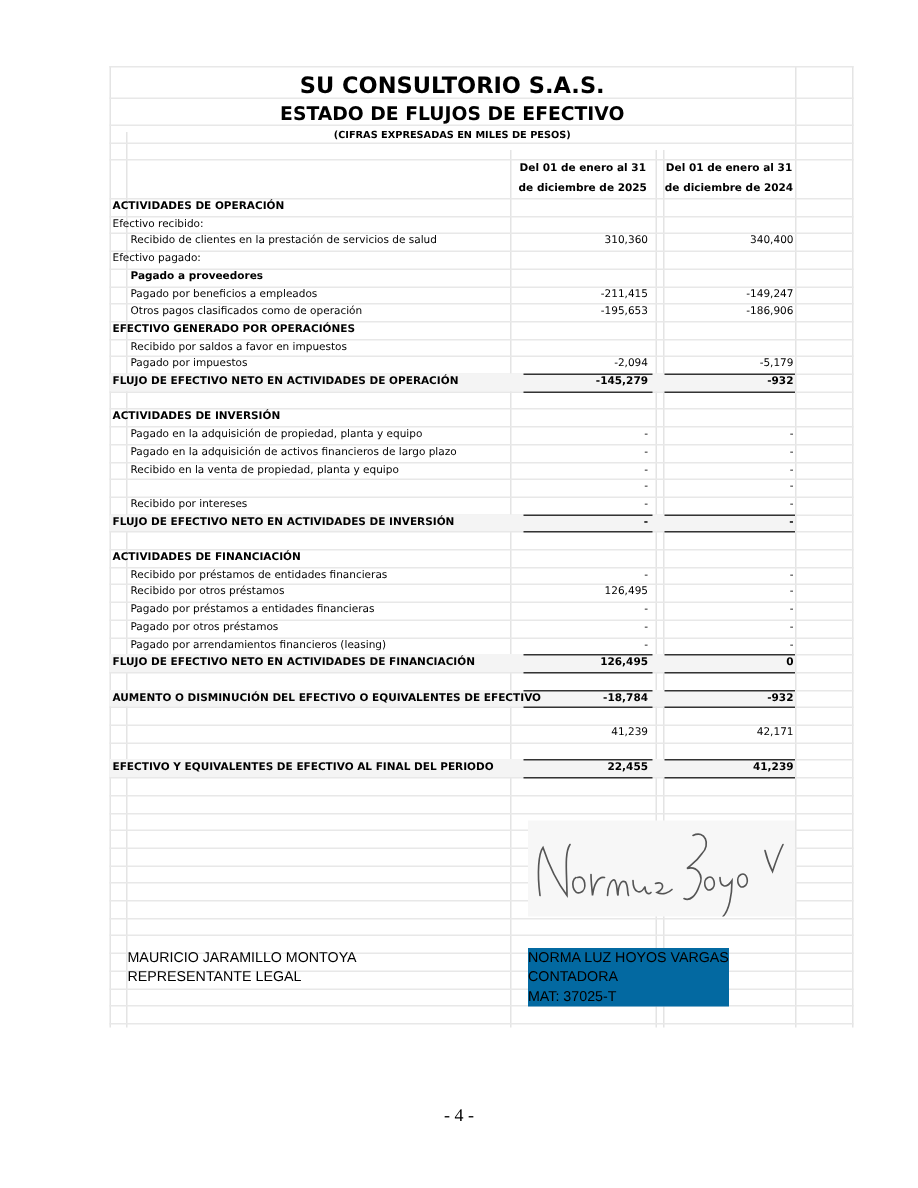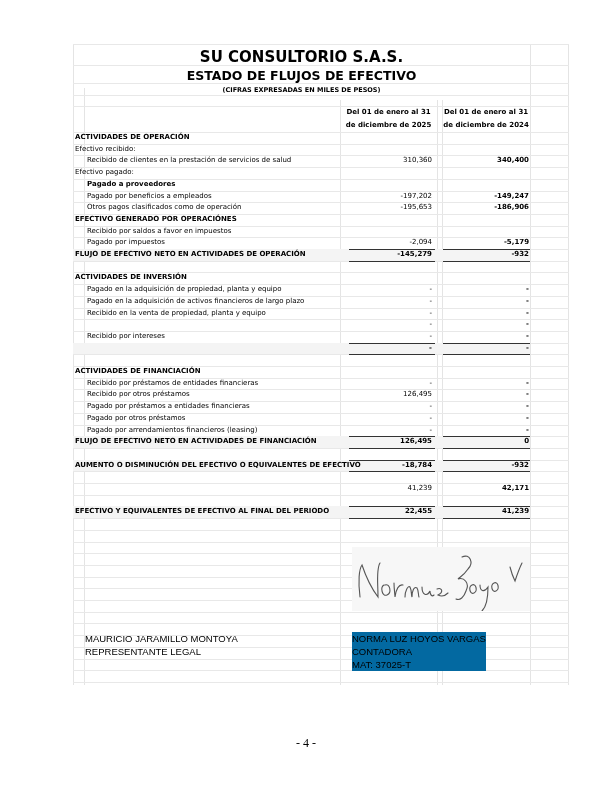--- a/index.html
+++ b/index.html
@@ -10,21 +10,21 @@
   .title { position:absolute; left:0; width:457px; text-align:center; font-weight:bold; font-family:"DejaVu Sans", sans-serif; }
   .t1 { top:4px; font-size:15px; }
   .t2 { top:24px; font-size:12.5px; }
   .t3 { top:42px; font-size:6.5px; }
   .colhdr { position:absolute; font-size:7px; font-weight:bold; text-align:center; line-height:13px; font-family:"DejaVu Sans", sans-serif; }
   .row { position:absolute; left:0; width:496px; height:11.7px; font-size:7px; line-height:11.7px; font-family:"DejaVu Sans", sans-serif; }
   .row .lbl { position:absolute; left:2px; white-space:nowrap; }
   .row .lbl.ind { left:14px; }
   .row .lbl.b { font-weight:bold; }
   .row .v1 { position:absolute; left:267px; width:92px; text-align:right; }
-  .row .v2 { position:absolute; left:370px; width:86px; text-align:right;font-weight:bold; }
+  .row .v2 { position:absolute; left:370px; width:86px; text-align:right; }
   .row.shade .bg1 { position:absolute; left:0; width:457px; top:0; height:100%; background:#f4f4f4; }
   .row.b .v1, .row.b .v2 { font-weight:bold; }
   .ul1 { position:absolute; left:276px; width:86px; height:1px; background:#333; }
   .ul2 { position:absolute; left:370px; width:87px; height:1px; background:#333; }
   .sig-img { position:absolute; left:279px; top:503px; width:178px; height:64px; background:#f7f7f7; }
   .sigtext { position:absolute; font-size:9.5px; line-height:13px; font-family:"Liberation Sans", sans-serif; white-space:nowrap; }
   .pagenum { position:absolute; left:0; width:612px; top:736px; text-align:center; font-family:"Liberation Serif", serif; font-size:12px; }
 </style>
 </head>
 <body>
@@ -85,21 +85,21 @@
       </div>
       <div class="hline" style="top: 134.8px; width: 496px;"></div>
       <div class="row" style="top: 134.8px; font-weight: bold;">
         <span class="lbl ind">Pagado a proveedores</span>
         <span class="v1"></span>
         <span class="v2"></span>
       </div>
       <div class="hline" style="top: 146.5px; width: 496px;"></div>
       <div class="row" style="top: 146.5px; padding-left: 39px;">
         <span class="lbl ind">Pagado por beneficios a empleados</span>
-        <span class="v1">-197,202</span>
+        <span class="v1">-211,415</span>
         <span class="v2">-149,247</span>
       </div>
       <div class="hline" style="top: 158.2px; width: 496px;"></div>
       <div class="row" style="top: 158.2px;">
         <span class="lbl ind">Otros pagos clasificados como de operación</span>
         <span class="v1">-195,653</span>
         <span class="v2">-186,906</span>
       </div>
       <div class="hline" style="top: 169.9px; width: 496px;"></div>
       <div class="row" style="top: 169.9px;">
@@ -167,20 +167,21 @@
       </div>
       <div class="hline" style="top: 286.9px; width: 496px;"></div>
       <div class="row" style="top: 286.9px;">
         <span class="lbl ind">Recibido por intereses</span>
         <span class="v1">-</span>
         <span class="v2">-</span>
       </div>
       <div class="hline" style="top: 298.6px; width: 496px;"></div>
       <div class="row shade b" style="top: 298.6px;">
         <div class="bg1"></div>
+        <span class="lbl b">FLUJO DE EFECTIVO NETO EN ACTIVIDADES DE INVERSIÓN</span>
         <span class="v1">-</span>
         <span class="v2">-</span>
       </div>
       <div class="hline" style="top: 310.3px; width: 496px;"></div>
       <div class="ul1" style="top: 298.6px;"></div>
       <div class="ul1" style="top: 310.3px;"></div>
       <div class="ul2" style="top: 298.6px;"></div>
       <div class="ul2" style="top: 310.3px;"></div>
       <div class="row" style="top: 310.3px;">
         <span class="lbl"></span>

